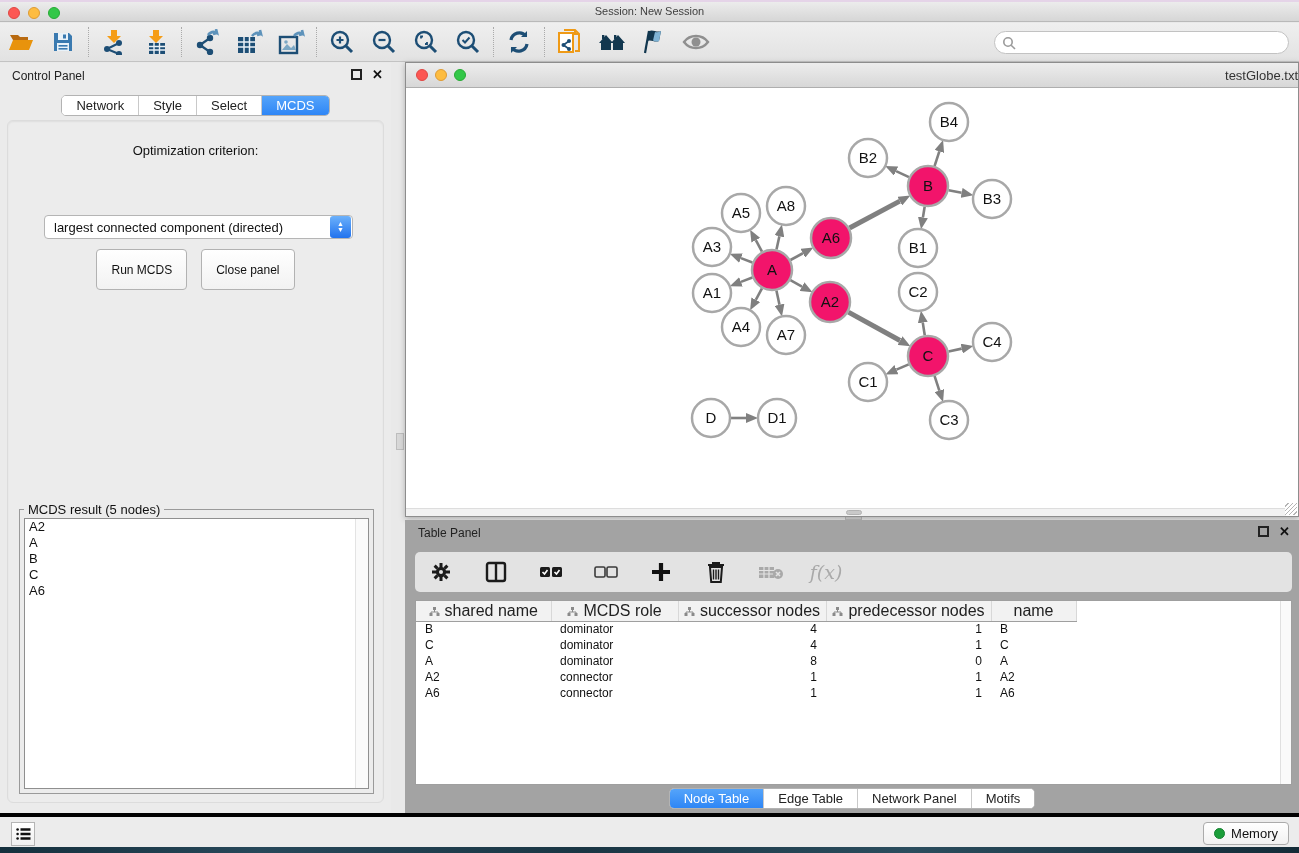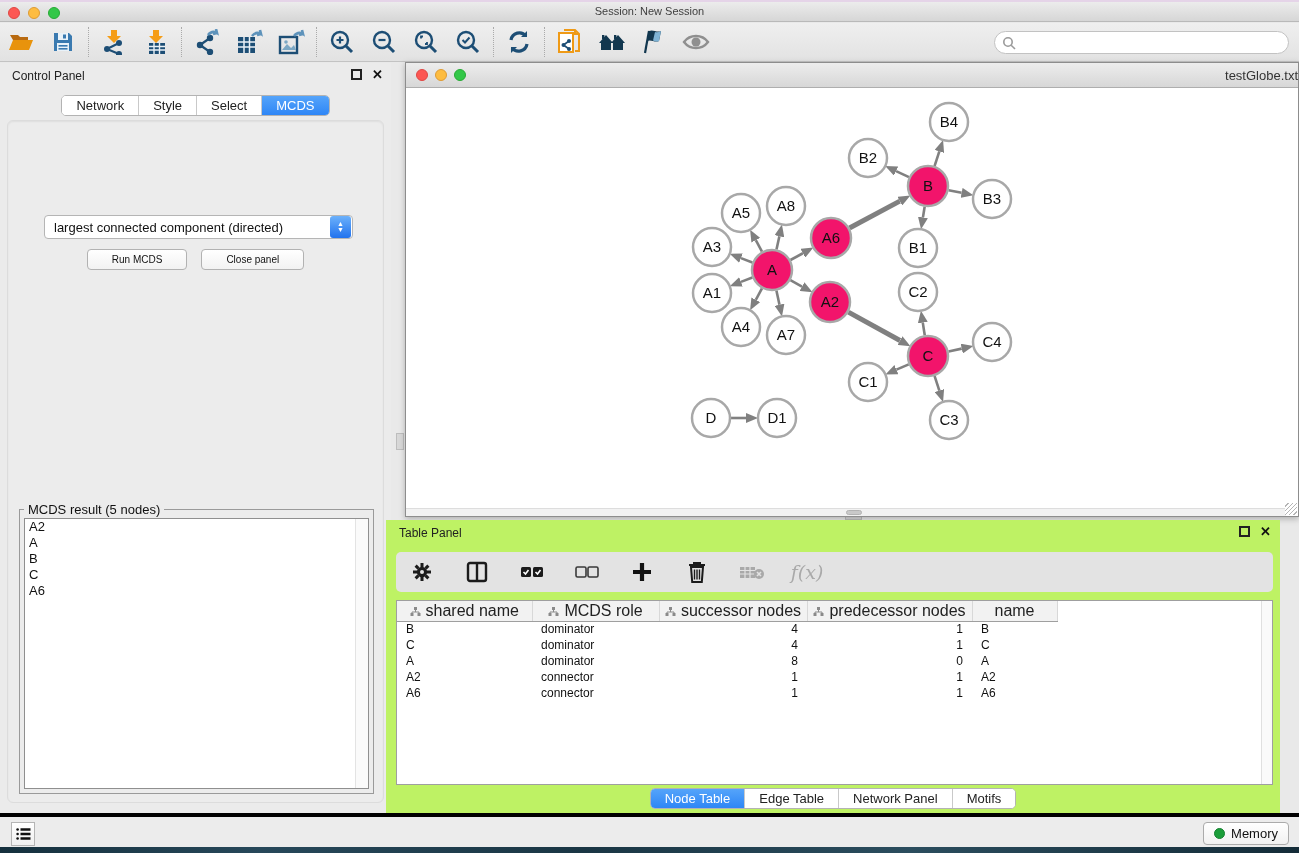--- a/index.html
+++ b/index.html
@@ -41,21 +41,21 @@
     border:1px solid #dcdcdc; border-radius:6px; box-shadow:inset 0 1px 2px rgba(0,0,0,.06); }
   .opt-label { text-align:center; margin-top:22px; font-size:13px; color:#111; }
   .dropdown { position:absolute; left:36px; right:30px; top:94px; height:24px; background:#fff;
     border:1px solid #b5b5b5; border-radius:4px; display:flex; align-items:center; }
   .dropdown .dd-text { flex:1; font-size:13px; padding-left:9px; color:#111; white-space:nowrap; }
   .dd-stepper { width:21px; height:22px; border-radius:3px; background:linear-gradient(#6cb1fb,#2273ee);
     margin-right:1px; display:flex; flex-direction:column; align-items:center; justify-content:center; color:#fff; }
   .dd-stepper span { font-size:7px; line-height:6px; }
   .cp-buttons { position:absolute; top:128px; left:0; right:0; display:flex; justify-content:center; gap:14px; }
   .mac-btn { background:linear-gradient(#ffffff,#f2f2f2); border:1px solid #b2b2b2; border-radius:4px;
-    font-size:10px; padding:3px 24px; color:#111; height:21px; }
+    font-size:12px; padding:3px 14px; color:#111; height:41px; }
   .result-group { position:absolute; left:11px; right:9px; top:388px; bottom:8px; border:1px solid #9a9a9a; }
   .result-legend { position:absolute; top:-8px; left:4px; background:#ececec; padding:0 4px; font-size:13px; color:#111; }
   .result-list { position:absolute; left:4px; right:4px; top:8px; bottom:4px; background:#fff; border:1px solid #8f8f8f; overflow:hidden; }
   .result-item { font-size:13px; color:#111; padding:0 4px; height:16px; line-height:16px; }
   .vtrack { position:absolute; right:0; top:0; bottom:0; width:13px; background:#fafafa; border-left:1px solid #e3e3e3; }
 
   
   .grip-v { position:absolute; left:396px; top:433px; width:8px; height:17px; background:#d8d8d8; border:1px solid #bdbdbd; }
   .grip-h { position:absolute; left:845px; top:513px; width:17px; height:7px; background:#d8d8d8; border:1px solid #bdbdbd; }
 
@@ -65,21 +65,21 @@
   .net-titlebar { height:25px; background:linear-gradient(#ededed,#d7d7d7); border-bottom:1px solid #aeaeae; position:relative; }
   .net-titlebar .title { position:absolute; left:0; right:0; top:5px; text-align:right; font-size:13px; color:#333; }
   .net-lights { position:absolute; left:10px; top:6px; display:flex; gap:7px; }
   .net-canvas { position:absolute; left:0; top:26px; right:0; bottom:8px; background:#fff; overflow:hidden; }
   .net-hscroll { position:absolute; left:0; right:12px; bottom:0; height:8px; background:#f2f2f2; border-top:1px solid #ddd; }
   .net-hthumb { position:absolute; left:50%; top:1px; width:16px; height:5px; background:#c9c9c9; border:1px solid #b3b3b3; border-radius:3px; }
   .resize-grip { position:absolute; right:1px; bottom:1px; width:12px; height:12px;
     background:repeating-linear-gradient(135deg,#fff 0 2px,#b5b5b5 2px 3px); }
 
   
-  .table-panel { position:absolute; left:386px; top:520px; width:894px; height:293px; background:#bef264; }
+  .table-panel { position:absolute; left:405px; top:520px; width:894px; height:293px; background:#a3a3a3; }
   .tp-toolbar { position:absolute; left:10px; right:7px; top:32px; height:40px; background:#e3e3e3;
     border-radius:5px; display:flex; align-items:center; padding-left:10px; gap:23px; }
   .tp-tbtn { width:32px; height:32px; display:flex; align-items:center; justify-content:center; }
   .fx-label { font-family:"DejaVu Serif", serif; font-style:italic; font-size:19px; color:#a9a9a9; }
   .ntable-wrap { position:absolute; left:10px; right:7px; top:80px; bottom:28px; background:#fff; border:1px solid #9f9f9f; overflow:hidden; }
   table.ntable { border-collapse:collapse; table-layout:fixed; }
   table.ntable th { background:#f2f2f2; border-right:1px solid #d8d8d8; border-bottom:1px solid #9f9f9f;
     font-size:16px; font-weight:normal; color:#222; height:20px; text-align:center; position:relative; }
   table.ntable td { font-size:12px; color:#111; height:16px; padding:0 9px; white-space:nowrap; }
   .col-icon { display:inline-block; vertical-align:-1px; margin-right:5px; }
@@ -259,20 +259,21 @@
     </div>
     <div class="seg-tabs">
       <div class="seg">
           <div class="seg-item">Network</div>
           <div class="seg-item">Style</div>
           <div class="seg-item">Select</div>
           <div class="seg-item active">MCDS</div>
         </div>
     </div>
     <div class="cp-inner">
+      <div class="opt-label">Optimization criterion:</div>
       <div class="dropdown">
         <span class="dd-text">largest connected component (directed)</span>
         <span class="dd-stepper">
             <span>▲</span>
             <span>▼</span>
           </span>
       </div>
       <div class="cp-buttons">
         <button class="mac-btn">Run MCDS</button>
         <button class="mac-btn">Close panel</button>

